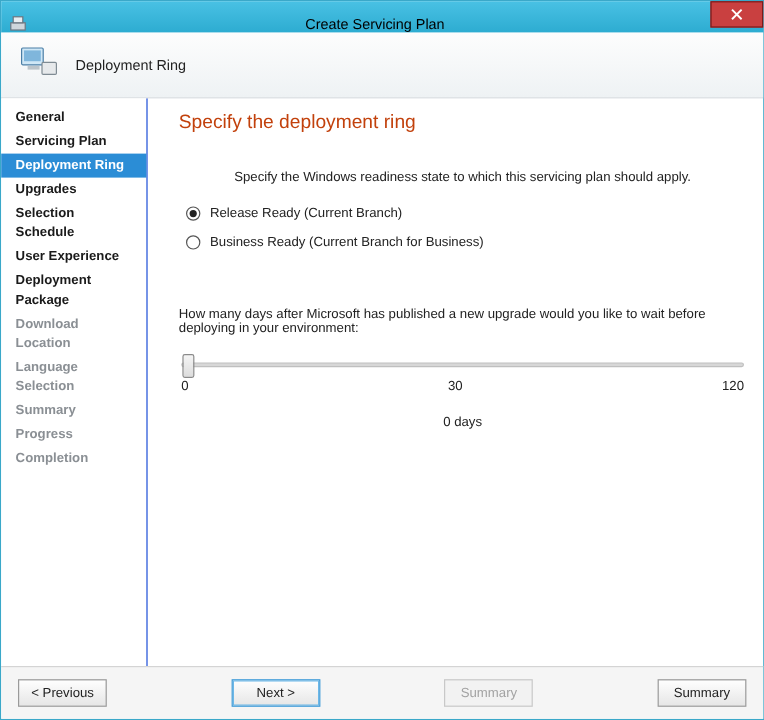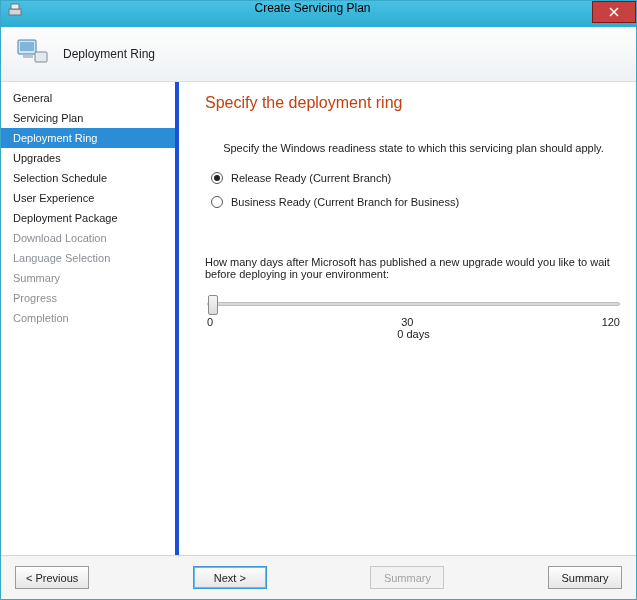--- a/index.html
+++ b/index.html
@@ -19,21 +19,21 @@
     border: 1px solid #3aa8c9;
     background: #fff;
     display: flex;
     flex-direction: column;
     position: relative;
   }
   .titlebar {
     height: 26px;
     background: linear-gradient(#49c1e4, #2dacd1);
     display: flex;
-    align-items: flex-start;
+    align-items: flex-end;
     position: relative;
     color: #000;
   }
   .titlebar .sysicon {
     width: 16px; height: 16px;
     margin: 0 6px;
     display: flex;
     align-items: center;
     justify-content: center;
   }
@@ -73,24 +73,25 @@
   .header-strip .label {
     font-size: 12px;
     color: #222;
   }
   .body {
     flex: 1;
     display: flex;
     min-height: 0;
   }
   .sidebar {
-    width: 178px;
-    background: #fff;
-    border-right: 4px solid #1d4ed8;
+    width: 122px;
+    background: #fff;
+    border-right: 1px solid #1d4ed8;
     padding-top: 6px;
+    font-weight: bold;
   }
   .sidebar .item {
     padding: 2px 10px 2px 12px;
     font-size: 11px;
     color: #1a1a1a;
     line-height: 16px;
     cursor: default;
   }
   .sidebar .item.disabled { color: #8a8f94; }
   .sidebar .item.selected {
@@ -167,20 +168,21 @@
     display: flex;
     justify-content: space-between;
     font-size: 11px;
     color: #222;
     margin-top: 10px;
   }
   .slider-value {
     text-align: center;
     font-size: 11px;
     color: #222;
+    margin-top: 18px;
   }
   .footer {
     height: 44px;
     border-top: 1px solid #d4d4d4;
     display: flex;
     align-items: center;
     justify-content: space-between;
     gap: 10px;
     padding: 0 14px;
     background: #f5f5f5;

